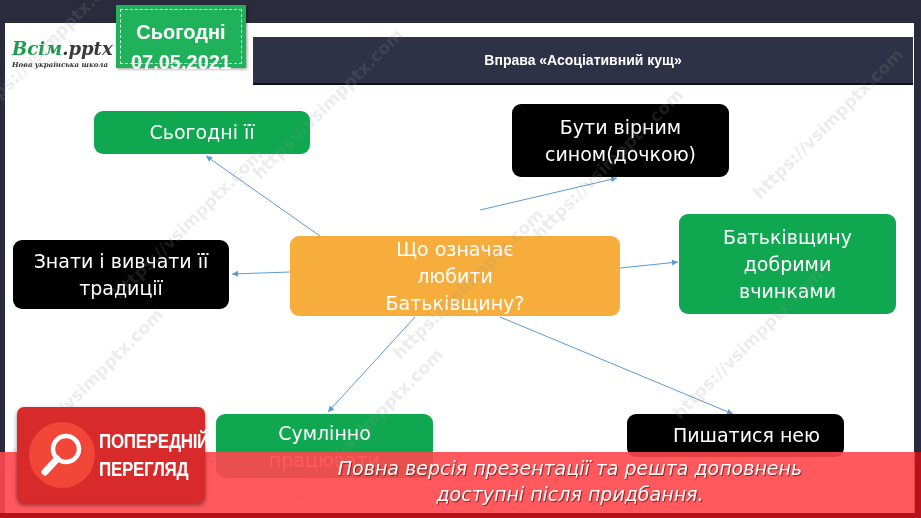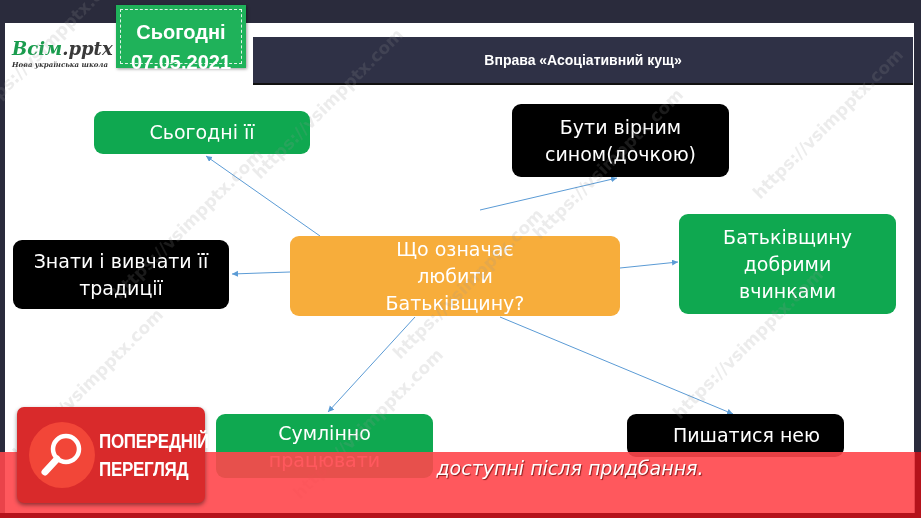--- a/index.html
+++ b/index.html
@@ -94,20 +94,21 @@
     <text x="540" y="240" transform="rotate(-45 540 240)">https://vsimpptx.com</text>
     <text x="680" y="420" transform="rotate(-45 680 420)">https://vsimpptx.com</text>
     <text x="760" y="200" transform="rotate(-45 760 200)">https://vsimpptx.com</text>
     <text x="20" y="460" transform="rotate(-45 20 460)">https://vsimpptx.com</text>
     <text x="300" y="500" transform="rotate(-45 300 500)">https://vsimpptx.com</text>
   </g>
 </svg>
 
 <div class="banner"></div>
 <div class="banner-text">
+  <div>Повна версія презентації та решта доповнень</div>
   <div>доступні після придбання.</div>
 </div>
 
 <div class="preview">
   <div class="circle">
     <svg width="66" height="66" viewBox="0 0 66 66">
       <circle cx="37" cy="27" r="13" fill="none" stroke="#fff" stroke-width="4.5"></circle>
       <line x1="28" y1="37" x2="16" y2="50" stroke="#fff" stroke-width="7" stroke-linecap="round"></line>
     </svg>
   </div>

